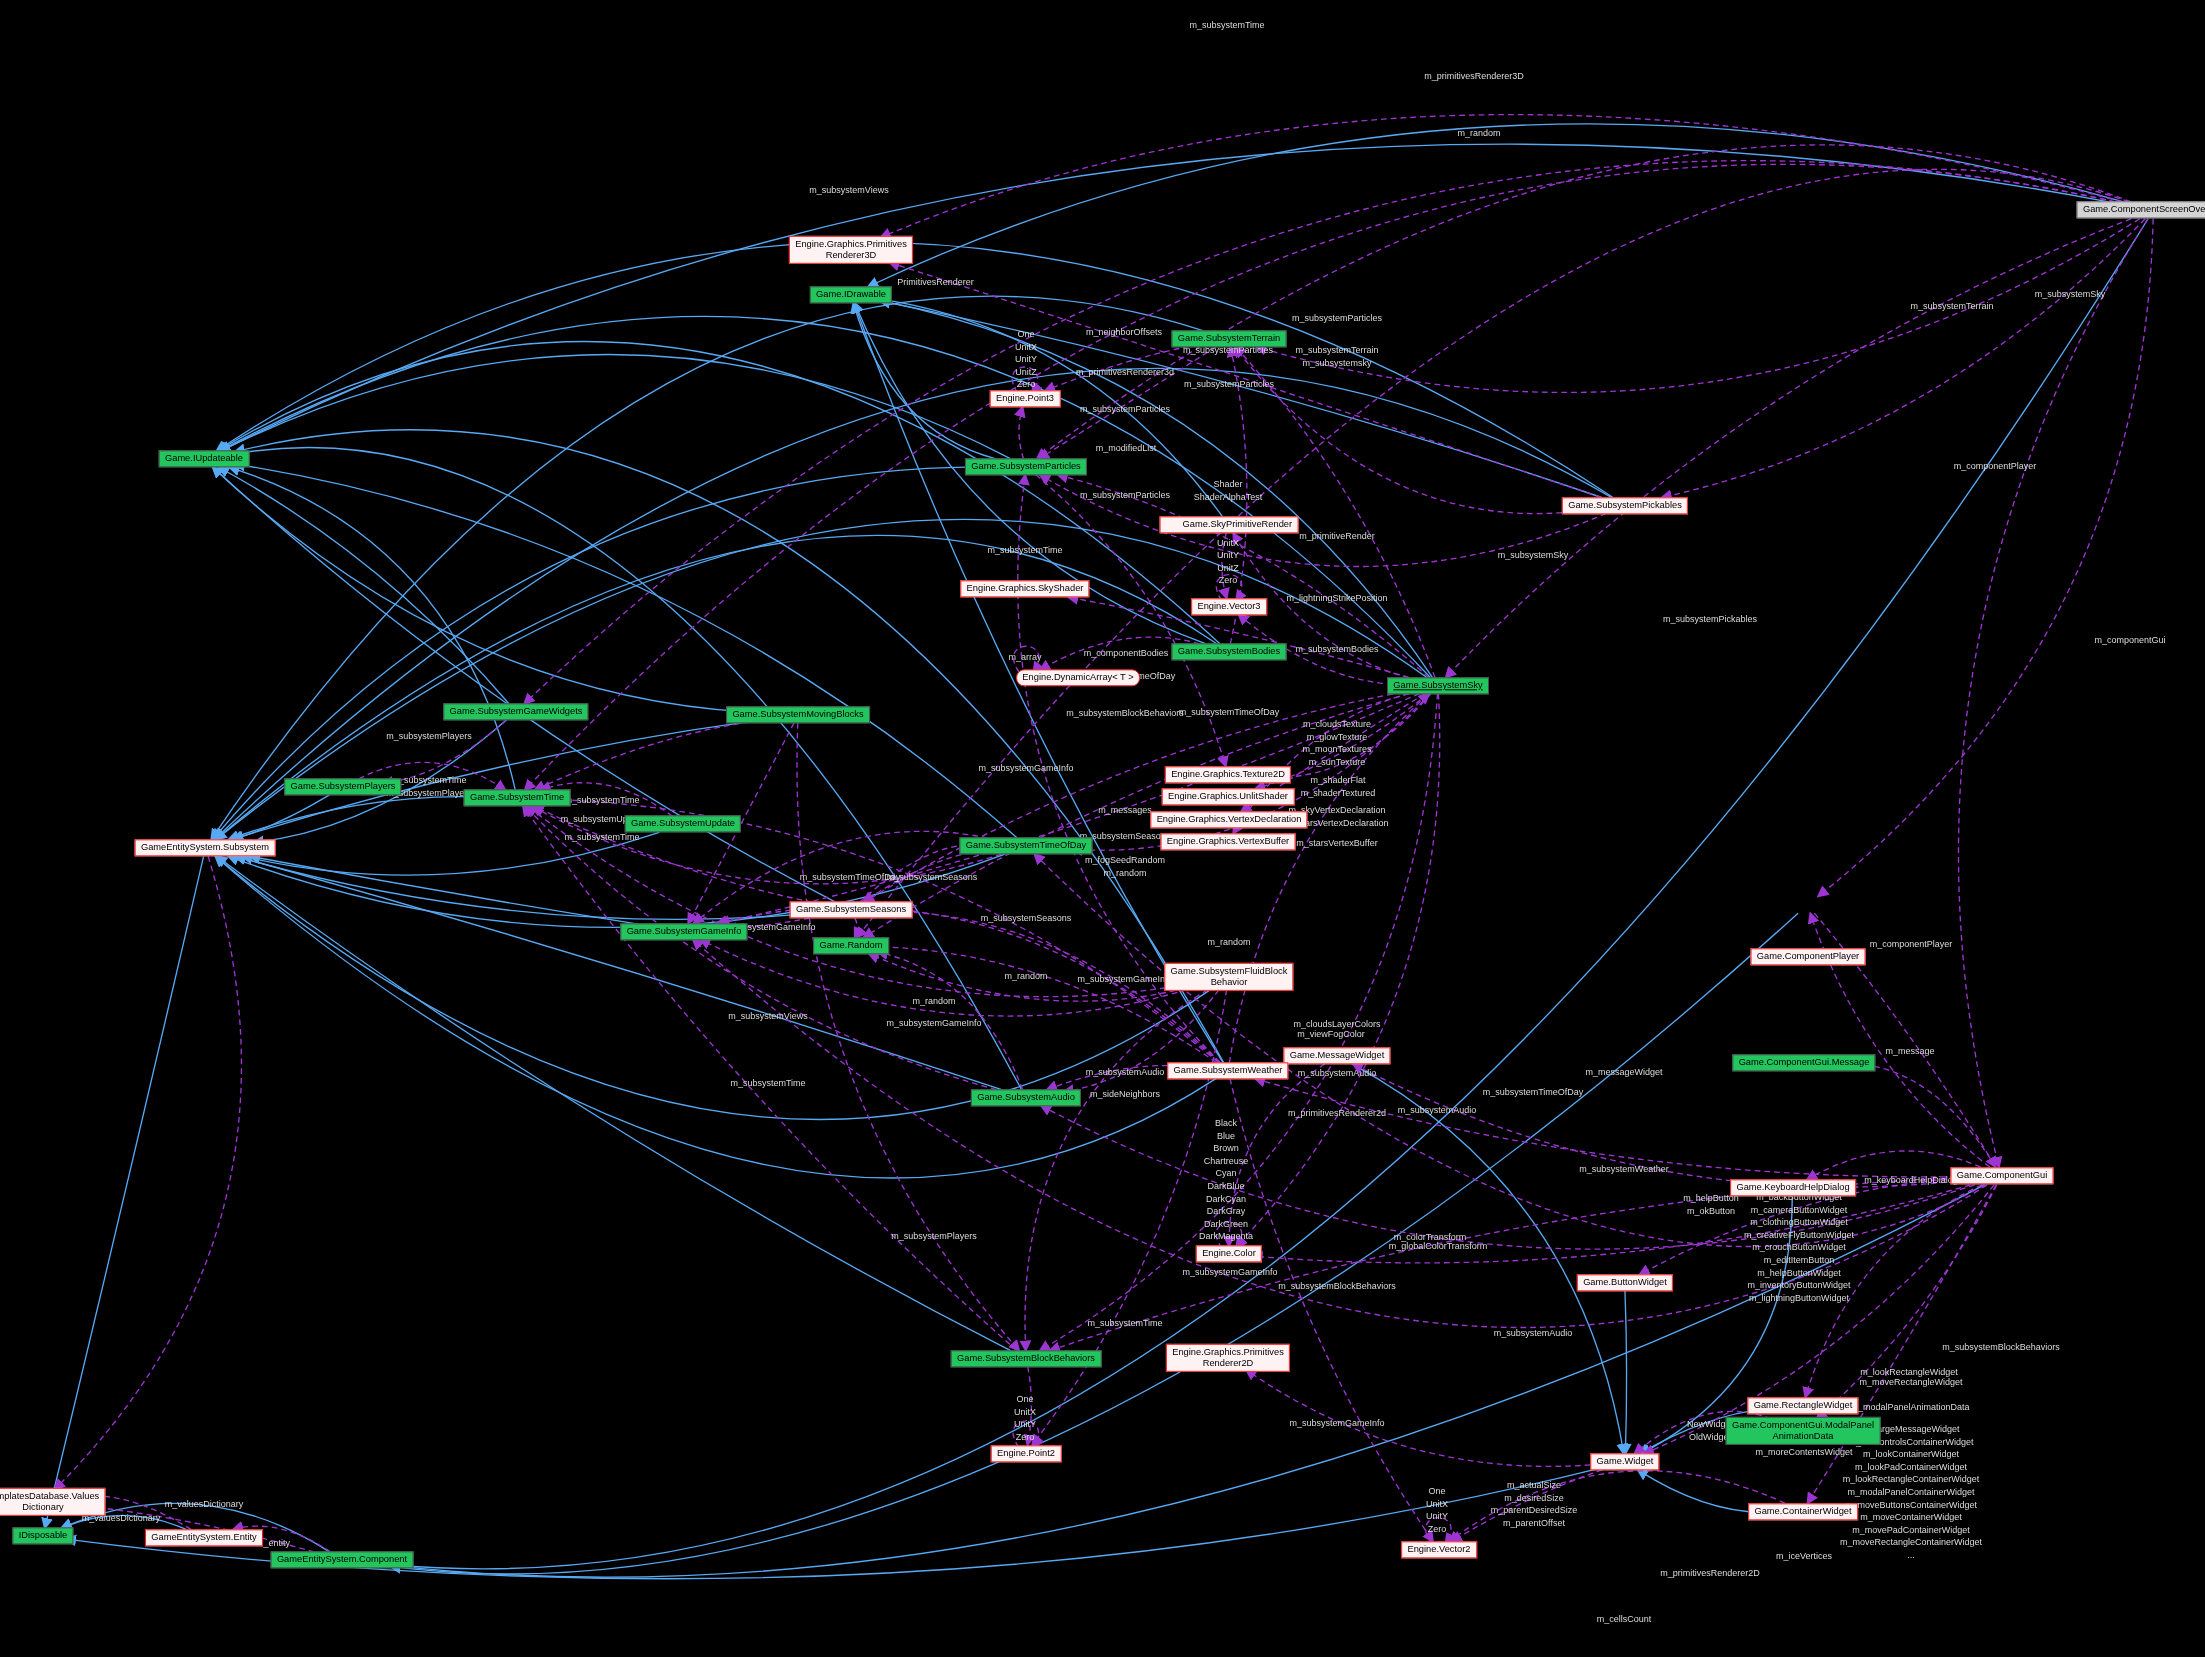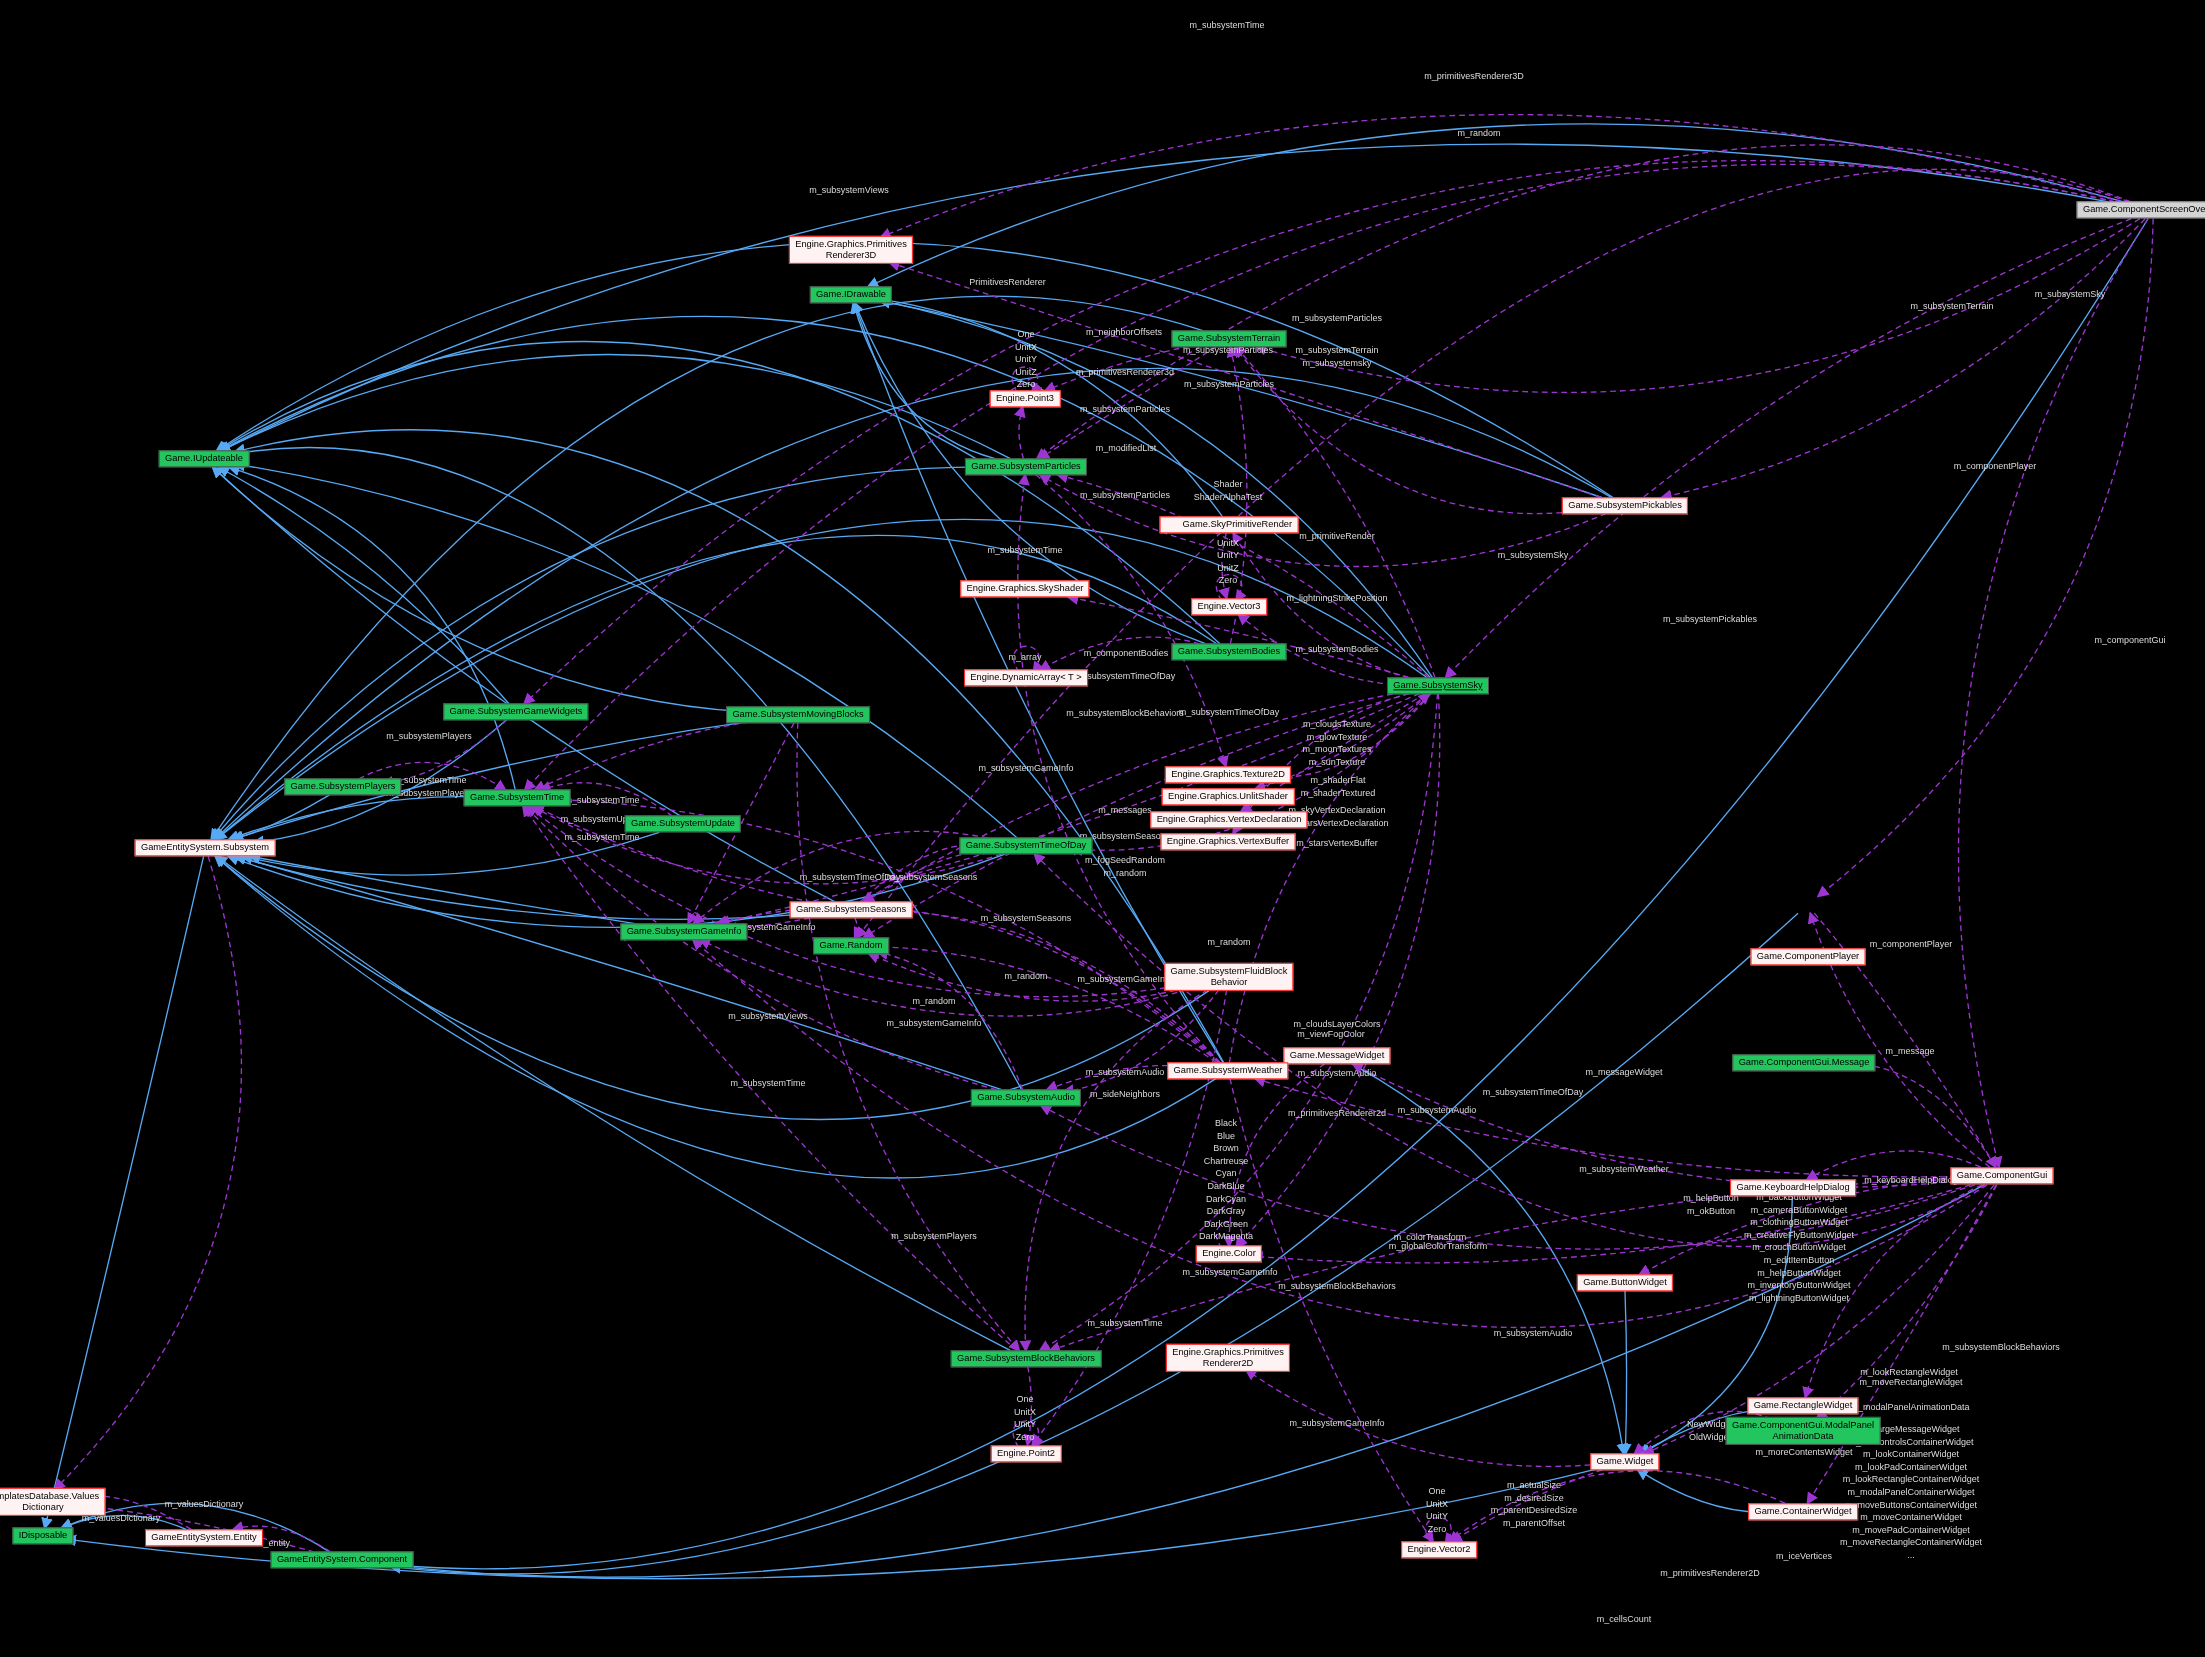--- a/index.html
+++ b/index.html
@@ -175,21 +175,21 @@
         <path d="M3219,3472 C3165,3394 3305,3394 3251,3472" class="edge-u" marker-end="url(#arrow-u)"></path>
         <path d="M2748,2808 C2694,2730 2834,2730 2780,2808" class="edge-u" marker-end="url(#arrow-u)"></path>
         <path d="M2292,1512 C2238,1434 2378,1434 2324,1512" class="edge-u" marker-end="url(#arrow-u)"></path>
       </g>
   </svg>
   <div id="label-layer">
       <div class="edge-label" style="left: 1227px; top: 25px;">m_subsystemTime</div>
       <div class="edge-label" style="left: 1474px; top: 76px;">m_primitivesRenderer3D</div>
       <div class="edge-label" style="left: 1479px; top: 133px;">m_random</div>
       <div class="edge-label" style="left: 849px; top: 190px;">m_subsystemViews</div>
-      <div class="edge-label" style="left: 988px; top: 282px; padding-left: 39px;">PrimitivesRenderer</div>
+      <div class="edge-label" style="left: 916px; top: 282px; padding-left: 39px;">PrimitivesRenderer</div>
       <div class="edge-label" style="left: 2070px; top: 294px;">m_subsystemSky</div>
       <div class="edge-label" style="left: 1952px; top: 306px;">m_subsystemTerrain</div>
       <div class="edge-label" style="left: 1337px; top: 318px;">m_subsystemParticles</div>
       <div class="edge-label" style="left: 1124px; top: 332px;">m_neighborOffsets</div>
       <div class="edge-label" style="left: 1228px; top: 350px;">m_subsystemParticles</div>
       <div class="edge-label" style="left: 1337px; top: 350px;">m_subsystemTerrain</div>
       <div class="edge-label" style="left: 1026px; top: 359px;">One
 UnitX
 UnitY
 UnitZ
@@ -339,21 +339,21 @@
       <div class="node node-plain" style="left: 851px; top: 295px; min-width: 43px;">Game.IDrawable</div>
       <div class="node node-plain" style="left: 1229px; top: 339px; min-width: 65px;">Game.SubsystemTerrain</div>
       <div class="node node-red" style="left: 1025px; top: 399px; min-width: 34px;">Engine.Point3</div>
       <div class="node node-plain" style="left: 1026px; top: 467px; min-width: 69px;">Game.SubsystemParticles</div>
       <div class="node node-red" style="left: 1229px; top: 525px; min-width: 69px; padding-left: 22px;">Game.SkyPrimitiveRender</div>
       <div class="node node-red" style="left: 1625px; top: 506px; min-width: 72px;">Game.SubsystemPickables</div>
       <div class="node node-plain" style="left: 204px; top: 459px; min-width: 46px;">Game.IUpdateable</div>
       <div class="node node-red" style="left: 1025px; top: 589px; min-width: 73px;">Engine.Graphics.SkyShader</div>
       <div class="node node-red" style="left: 1229px; top: 607px; min-width: 38px;">Engine.Vector3</div>
       <div class="node node-plain" style="left: 1229px; top: 652px; min-width: 65px;">Game.SubsystemBodies</div>
-      <div class="node node-red" style="left: 1026px; top: 678px; min-width: 71px;">Engine.DynamicArray&lt; T &gt;</div>
+      <div class="node node-red" style="left: 1078px; top: 678px; min-width: 71px; border-radius: 8px;">Engine.DynamicArray&lt; T &gt;</div>
       <div class="node node-plain" style="left: 516px; top: 712px; min-width: 75px;">Game.SubsystemGameWidgets</div>
       <div class="node node-plain" style="left: 1438px; top: 686px; min-width: 56px; text-decoration: underline;">Game.SubsystemSky</div>
       <div class="node node-plain" style="left: 798px; top: 715px; min-width: 84px;">Game.SubsystemMovingBlocks</div>
       <div class="node node-plain" style="left: 343px; top: 787px; min-width: 64px;">Game.SubsystemPlayers</div>
       <div class="node node-plain" style="left: 517px; top: 798px; min-width: 56px;">Game.SubsystemTime</div>
       <div class="node node-plain" style="left: 683px; top: 824px; min-width: 66px;">Game.SubsystemUpdate</div>
       <div class="node node-red" style="left: 205px; top: 848px; min-width: 81px;">GameEntitySystem.Subsystem</div>
       <div class="node node-plain" style="left: 1026px; top: 846px; min-width: 76px;">Game.SubsystemTimeOfDay</div>
       <div class="node node-red" style="left: 851px; top: 910px; min-width: 68px;">Game.SubsystemSeasons</div>
       <div class="node node-plain" style="left: 684px; top: 932px; min-width: 70px;">Game.SubsystemGameInfo</div>

